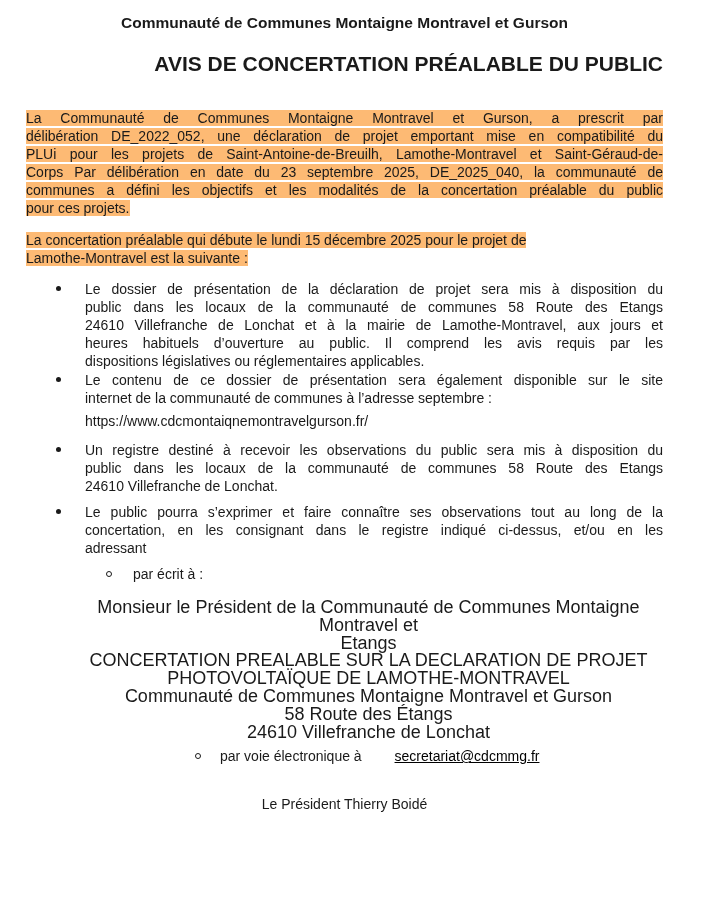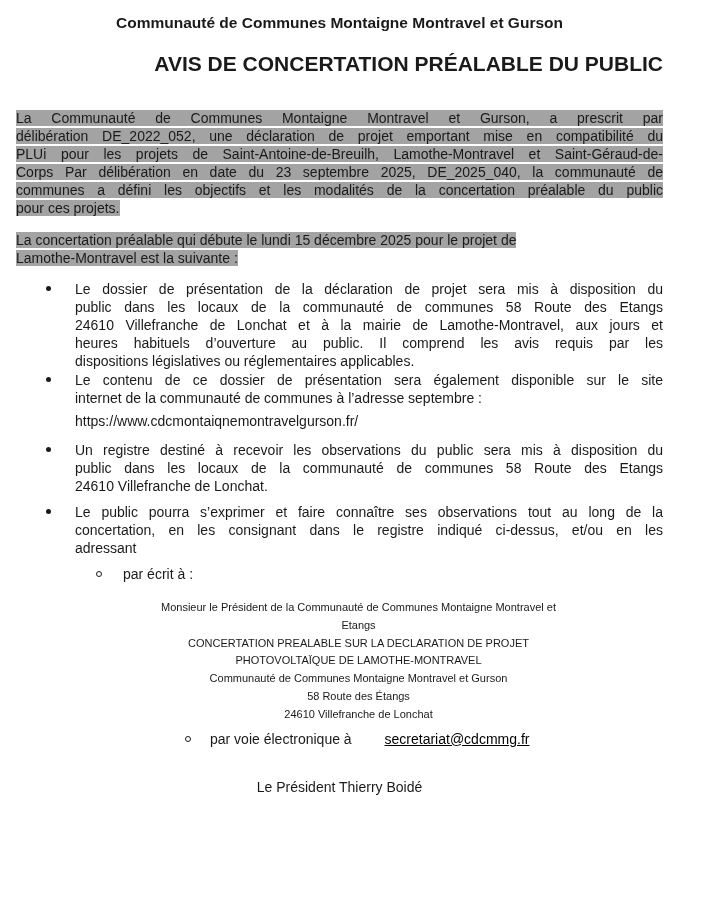--- a/index.html
+++ b/index.html
@@ -1,21 +1,21 @@
 <!DOCTYPE html>
 <html lang="fr"><head>
 <meta charset="utf-8">
 <style>
   html, body { margin: 0; padding: 0; background: #ffffff; }
   .page {
     position: relative;
     width: 701px;
     height: 910px;
     box-sizing: border-box;
-    padding: 8px 38px 0 16px;
+    padding: 8px 38px 0 26px;
     background: #ffffff;
     color: #1a1a1a;
     font-family: "Liberation Sans", "DejaVu Sans", sans-serif;
     font-size: 14px;
     line-height: 18px;
     overflow: hidden;
   }
   .org-line {
     margin-top: 5px;
     text-align: center;
@@ -29,21 +29,21 @@
     font-weight: bold;
     font-size: 21px;
     line-height: 26px;
   }
   .subtitle { margin-top: 20px; text-align: center; font-weight: bold; font-size: 16px; line-height: 21px; }
   .para { text-align: left; }
   .para1 { margin-top: 32px; }
   .para2 { margin-top: 14px; }
   .jl { text-align: justify; text-align-last: justify; }
   .ll { text-align: left; }
-  .hl { background: #a3a3a3; }
+  .hl { background: #fdba74; }
   .bullet-list { margin-top: 13px; }
   .bullet-item { position: relative; padding-left: 59px; }
   .bi-2 { margin-top: 1px; }
   .bi-3 { margin-top: 11px; }
   .bi-4 { margin-top: 8px; }
   .marker-disc {
     position: absolute; left: 30px; top: 6px;
     width: 5px; height: 5px; border-radius: 50%;
     background: #1a1a1a;
   }
@@ -57,21 +57,21 @@
   .sub-bullet { position: relative; }
   .sub-write { margin-top: 8px; padding-left: 107px; }
   .sub-write .marker-circle { position: absolute; left: 80px; top: 6px; }
   .sub-email { margin-top: 6px; padding-left: 194px; }
   .sub-email .marker-circle { position: absolute; left: 169px; top: 6px; }
   .address-block {
     margin-top: 16px;
     margin-left: 60px;
     width: 565px;
     text-align: center;
-    font-size: 11px;
+    font-size: 18px;
     line-height: 17.8px;
   }
   .email-link { color: #000000; text-decoration: underline; cursor: pointer; margin-left: 29px; }
   .footer-block { margin-top: 30px; text-align: center; line-height: 18px; }
 </style>
 </head>
 <body>
 
 <div class="page">
 

